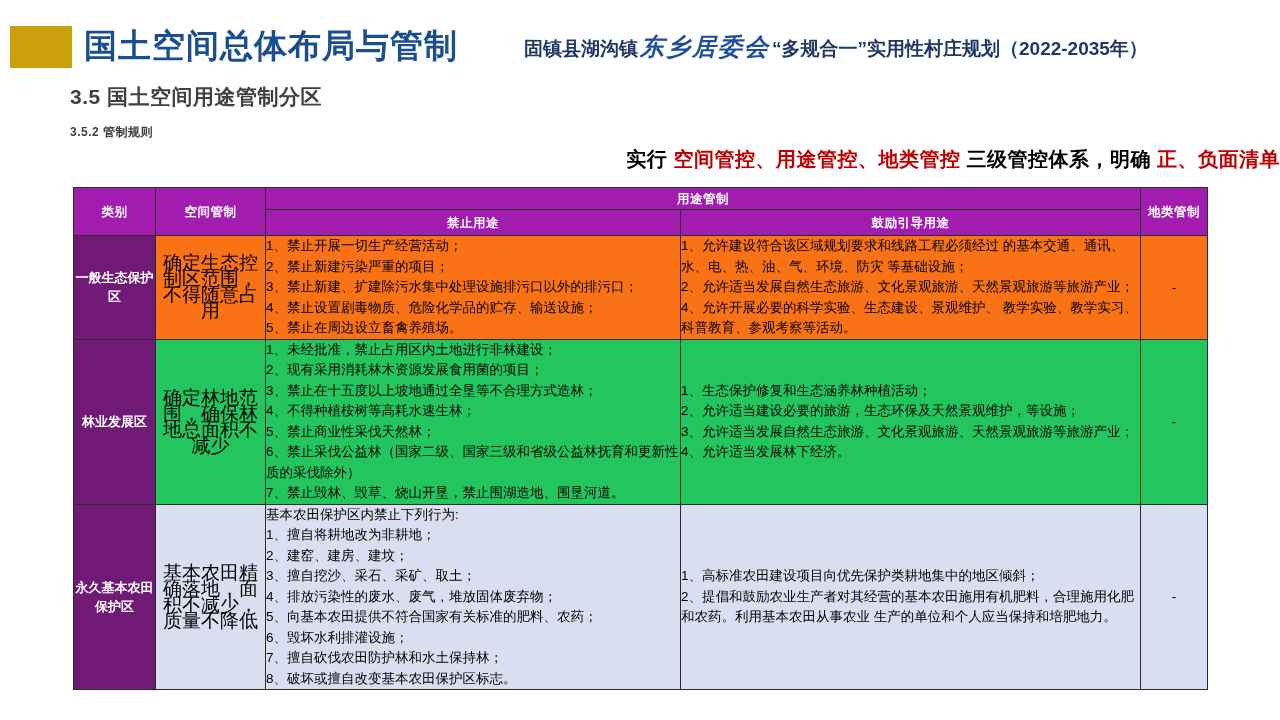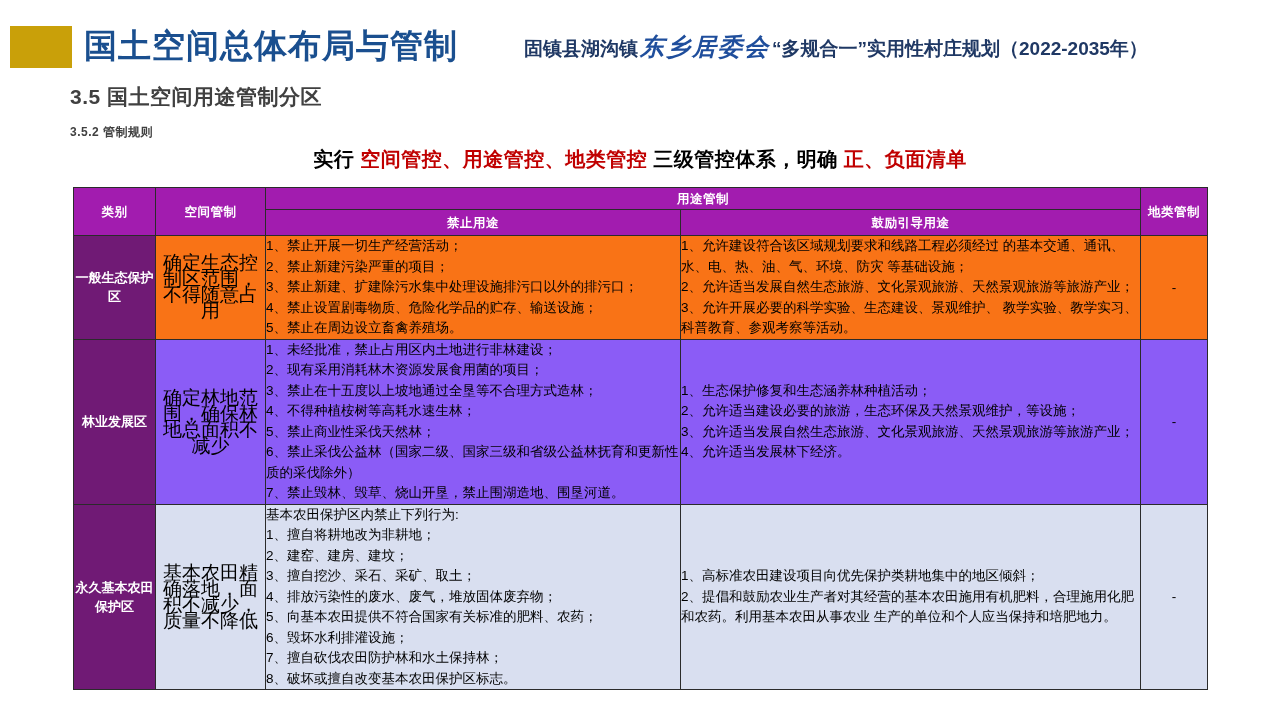--- a/index.html
+++ b/index.html
@@ -92,21 +92,21 @@
     letter-spacing: 0.5px;
     white-space: nowrap;
   }
 
   
   .banner {
     position: absolute;
     left: 0;
     top: 146px;
     width: 1280px;
-    text-align: center;
+    text-align: right;
     font-size: 20px;
     font-weight: bold;
     color: #000000;
     letter-spacing: 0.5px;
     white-space: nowrap;
   }
   .banner .red { color: #c00000; }
 
   
   .table-wrap {
@@ -172,21 +172,21 @@
   td.list.mid { vertical-align: middle; }
 
   td.land-ctrl {
     font-size: 13.5px;
     color: #000000;
     text-align: center;
   }
 
   
   .tint-green td:not(.cat) { background: #f97316; }
-  .tint-peach td:not(.cat) { background: #8b5cf6; }
+  .tint-peach td:not(.cat) { background: #22c55e; }
   .tint-blue  td:not(.cat) { background: #d9dff0; }
 
   .tint-green td.cat, .tint-peach td.cat, .tint-blue td.cat { background: #701a75; }
 
   .line { display: block; white-space: nowrap; }
   .line.wrap { white-space: normal; }
 
   
   col.c1 { width: 82px; }
   col.c2 { width: 110px; }
@@ -242,21 +242,21 @@
             <td class="list">
               <span class="line wrap">1、禁止开展一切生产经营活动；</span>
               <span class="line wrap">2、禁止新建污染严重的项目；</span>
               <span class="line wrap">3、禁止新建、扩建除污水集中处理设施排污口以外的排污口；</span>
               <span class="line wrap">4、禁止设置剧毒物质、危险化学品的贮存、输送设施；</span>
               <span class="line wrap">5、禁止在周边设立畜禽养殖场。</span>
             </td>
             <td class="list mid">
               <span class="line wrap">1、允许建设符合该区域规划要求和线路工程必须经过 的基本交通、通讯、水、电、热、油、气、环境、防灾 等基础设施；</span>
               <span class="line wrap">2、允许适当发展自然生态旅游、文化景观旅游、天然景观旅游等旅游产业；</span>
-              <span class="line wrap">3、允许开展必要的科学实验、生态建设、景观维护、 教学实验、教学实习、科普教育、参观考察等活动。</span>
+              <span class="line wrap">4、允许开展必要的科学实验、生态建设、景观维护、 教学实验、教学实习、科普教育、参观考察等活动。</span>
             </td>
             <td class="land-ctrl">-</td>
           </tr>
           <tr class="tint-peach" style="height: 158px;">
             <td class="cat">林业发展区</td>
             <td class="space-ctrl">确定林地范围，确保林地总面积不减少</td>
             <td class="list">
               <span class="line wrap">1、未经批准，禁止占用区内土地进行非林建设；</span>
               <span class="line wrap">2、现有采用消耗林木资源发展食用菌的项目；</span>
               <span class="line wrap">3、禁止在十五度以上坡地通过全垦等不合理方式造林；</span>

